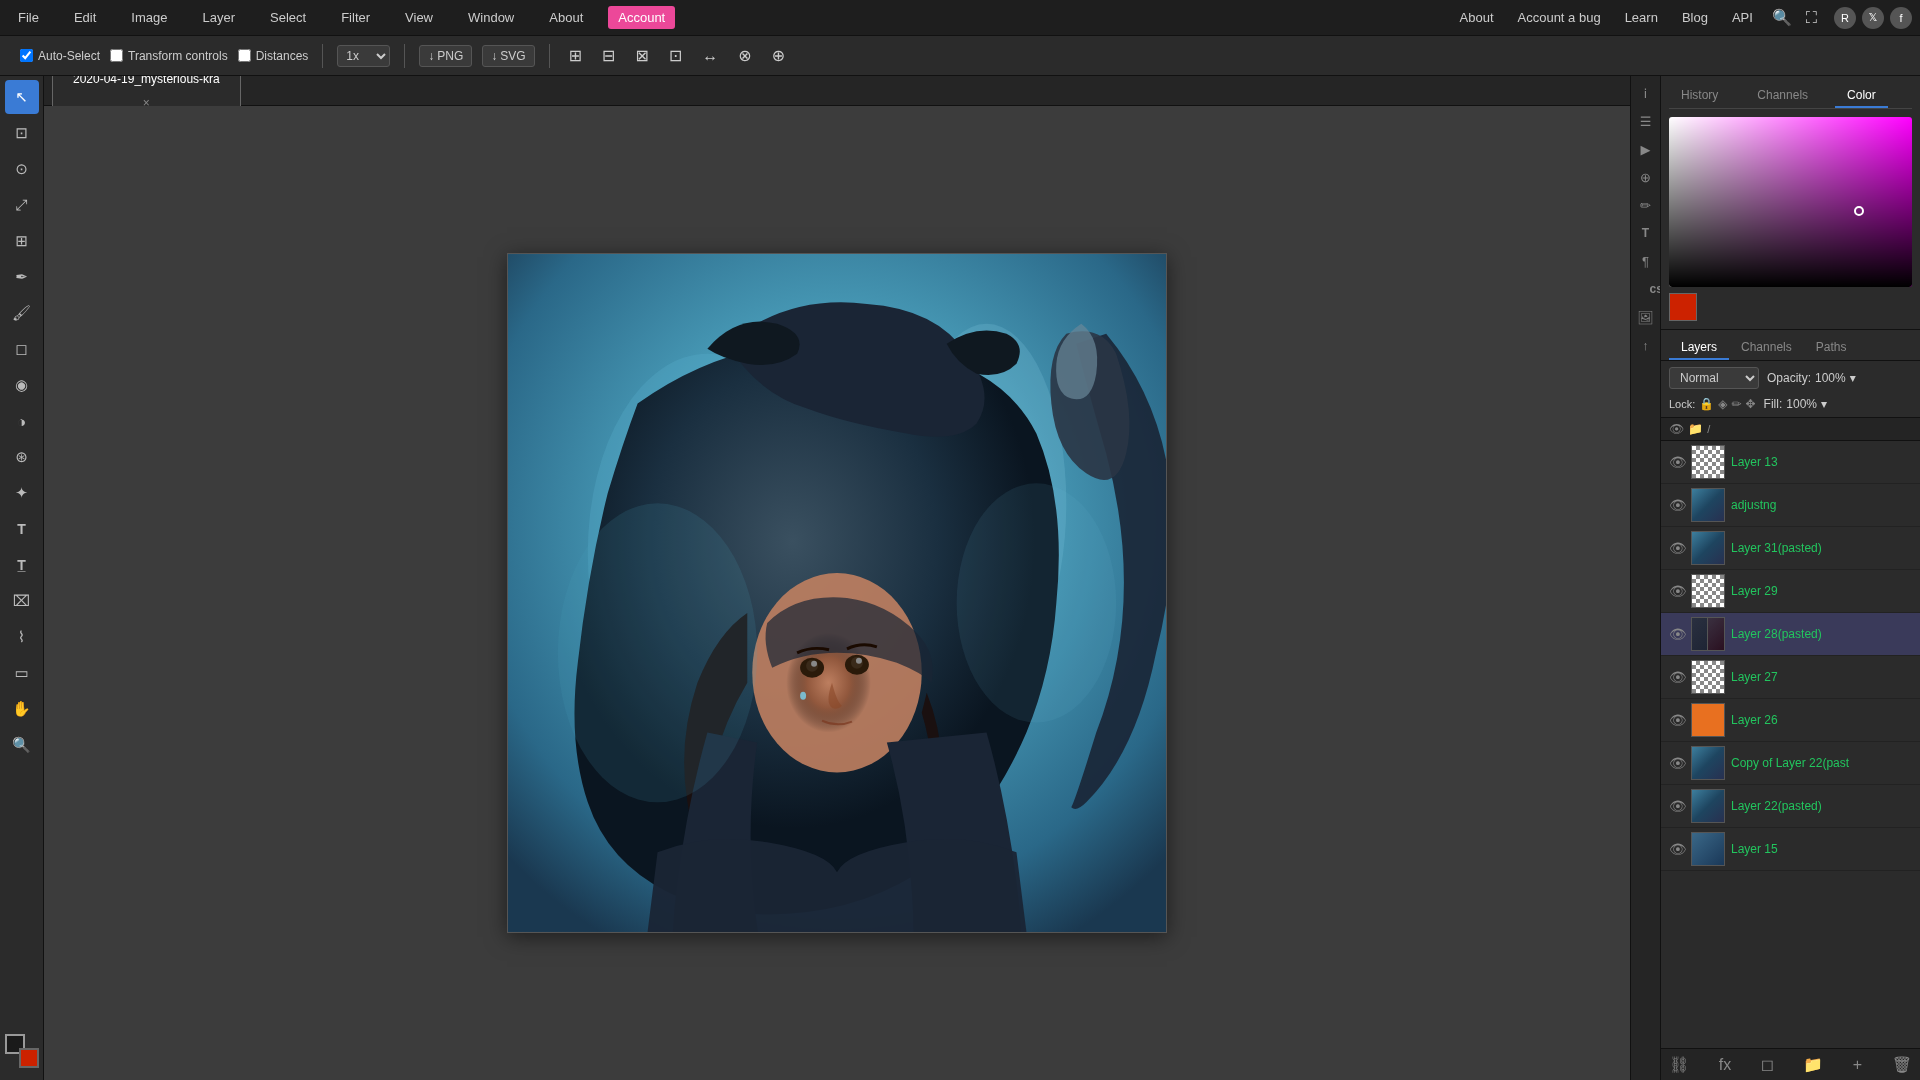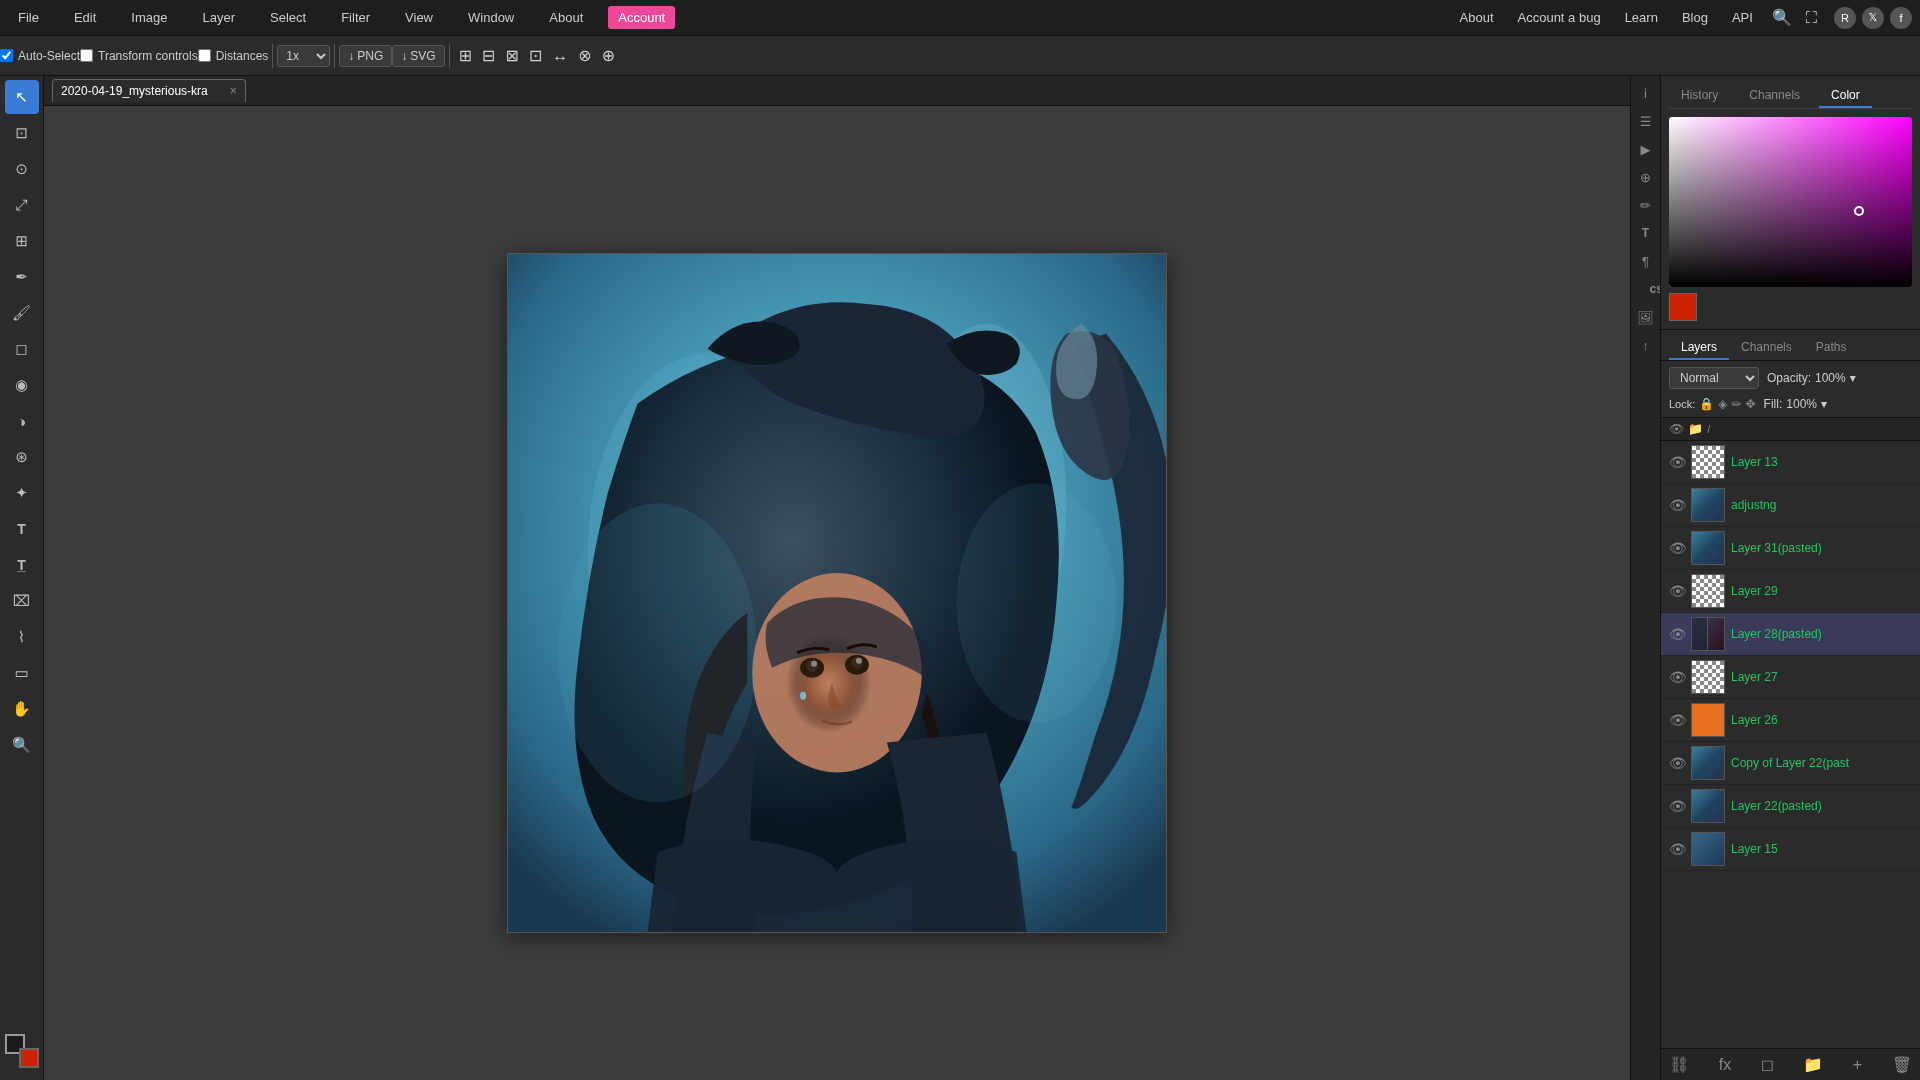--- a/index.html
+++ b/index.html
@@ -62,21 +62,22 @@
       cursor: pointer;
       color: #fff;
     }
 
     
     .toolbar-bar {
       height: 40px;
       background: #2b2b2b;
       display: flex;
       align-items: center;
-      padding: 0 0;
+      padding: 0 20px;
+      gap: 10px;
       flex-shrink: 0;
       border-bottom: 1px solid #111;
     }
     .toolbar-bar select {
       background: #3a3a3a; color: #ccc; border: 1px solid #555; padding: 2px 4px; border-radius: 3px; font-size: 12px;
     }
     .checkbox-group {
       display: flex; align-items: center; gap: 5px; font-size: 12px; color: #ccc;
     }
     .checkbox-group input[type=checkbox] { cursor: pointer; }
@@ -162,26 +163,26 @@
       display: flex;
       align-items: center;
       padding: 0 8px;
       gap: 4px;
       border-bottom: 1px solid #111;
     }
     .tab-item {
       background: #3a3a3a;
       border: 1px solid #555;
       border-bottom: none;
-      padding: 4px 8px;
+      padding: 4px 20px;
       border-radius: 4px 4px 0 0;
       cursor: pointer;
       font-size: 12px;
       color: #ccc;
-      display: flex; align-items: center; gap: 22px;
+      display: flex; align-items: center; gap: 10px; flex-direction: column;
     }
     .tab-item.active { background: #2b2b2b; color: #fff; border-color: #666; }
     .tab-close { font-size: 12px; color: #888; cursor: pointer; }
     .canvas-content {
       flex: 1;
       display: flex;
       align-items: center;
       justify-content: center;
       height: calc(100% - 30px);
       background: #3c3c3c;
@@ -214,21 +215,21 @@
       flex-shrink: 0;
     }
 
     
     .color-panel {
       border-bottom: 1px solid #111;
       padding: 8px;
     }
     .panel-tabs {
       display: flex;
-      gap: 7px;
+      gap: 15px;
       border-bottom: 1px solid #444;
       margin-bottom: 8px;
     }
     .panel-tab {
       padding: 4px 12px;
       cursor: pointer;
       font-size: 12px;
       color: #888;
       border-bottom: 2px solid transparent;
     }

